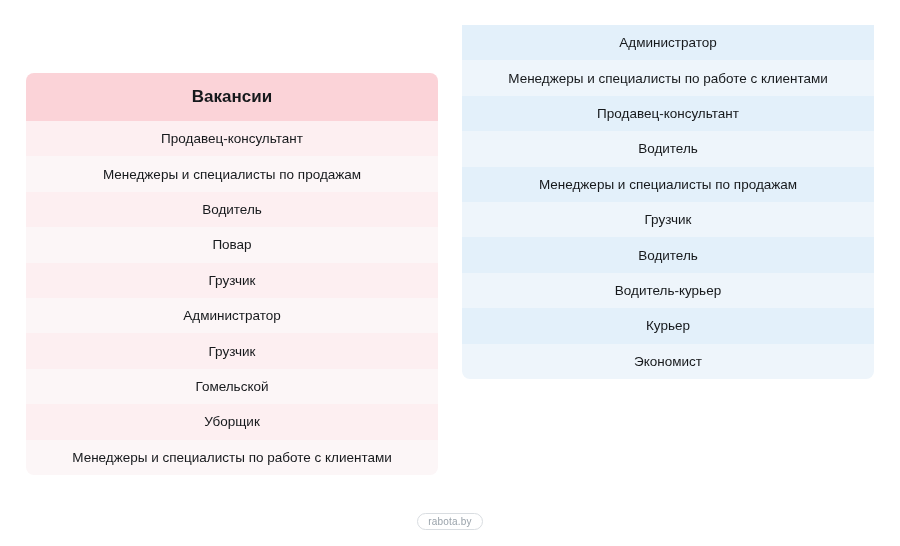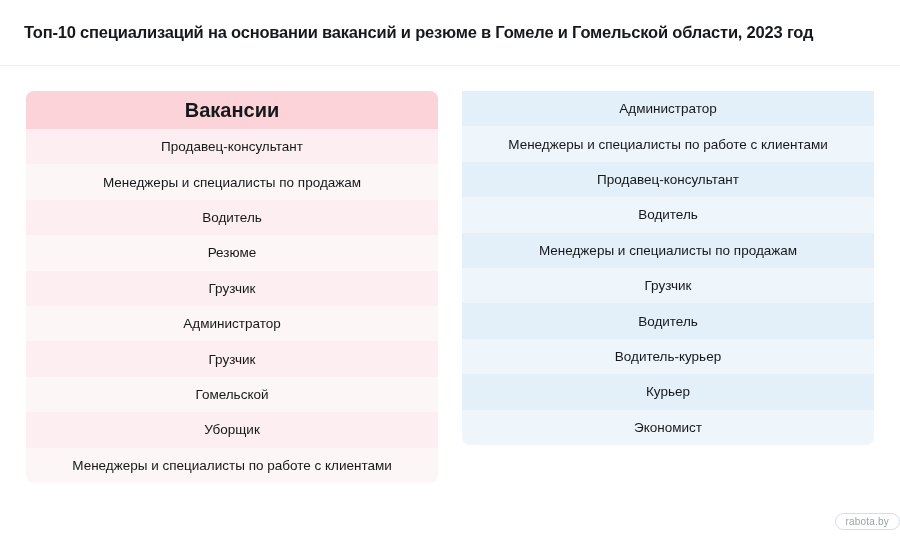--- a/index.html
+++ b/index.html
@@ -41,27 +41,28 @@
     gap: 24px;
     padding: 25px 26px 0 26px;
     box-sizing: border-box;
   }
   .col {
     flex: 1 1 0;
     min-width: 0;
   }
   .col-header {
     border-radius: 8px 8px 0 0;
-    height: 38px;
+    height: 48px;
     display: flex;
     align-items: center;
     justify-content: center;
-    font-size: 20px;
+    font-size: 17px;
     font-weight: bold;
     color: #16191c;
+    margin-top: 48px;
   }
   .col-body {
     border-radius: 0 0 8px 8px;
     overflow: hidden;
   }
   .row {
     height: 35.4px;
     display: flex;
     align-items: center;
     justify-content: center;
@@ -80,50 +81,47 @@
   .res .col-header { background: #bfdff5; }
   .res .row { background: #e3f0fa; }
   .res .row:nth-child(even) { background: #eef5fb; }
 
   .footer {
     position: absolute;
     left: 0;
     right: 0;
     bottom: 16px;
     display: flex;
-    justify-content: flex-end;
+    justify-content: center;
   }
   .badge {
     border: 1px solid #d9dde1;
     border-radius: 10px;
     padding: 2px 10px;
     font-size: 10px;
     color: #9aa3ab;
     background: #ffffff;
     letter-spacing: 0.2px;
   }
 </style>
 </head>
 <body>
 
 <div class="page">
 
-  <div class="header">
-    <div class="header-title">Топ-10 специализаций на основании вакансий и резюме в Гомеле и Гомельской области, 2023 год</div>
-  </div>
 
   <div class="columns">
 
     <div class="col vac">
       <div class="col-header">Вакансии</div>
       <div class="col-body">
         <div class="row">Продавец-консультант</div>
         <div class="row">Менеджеры и специалисты по продажам</div>
         <div class="row">Водитель</div>
-        <div class="row">Резюме</div>
+        <div class="row">Повар</div>
         <div class="row">Грузчик</div>
         <div class="row">Администратор</div>
         <div class="row">Грузчик</div>
         <div class="row">Гомельской</div>
         <div class="row">Уборщик</div>
         <div class="row">Менеджеры и специалисты по работе с клиентами</div>
       </div>
     </div>
 
     <div class="col res">

